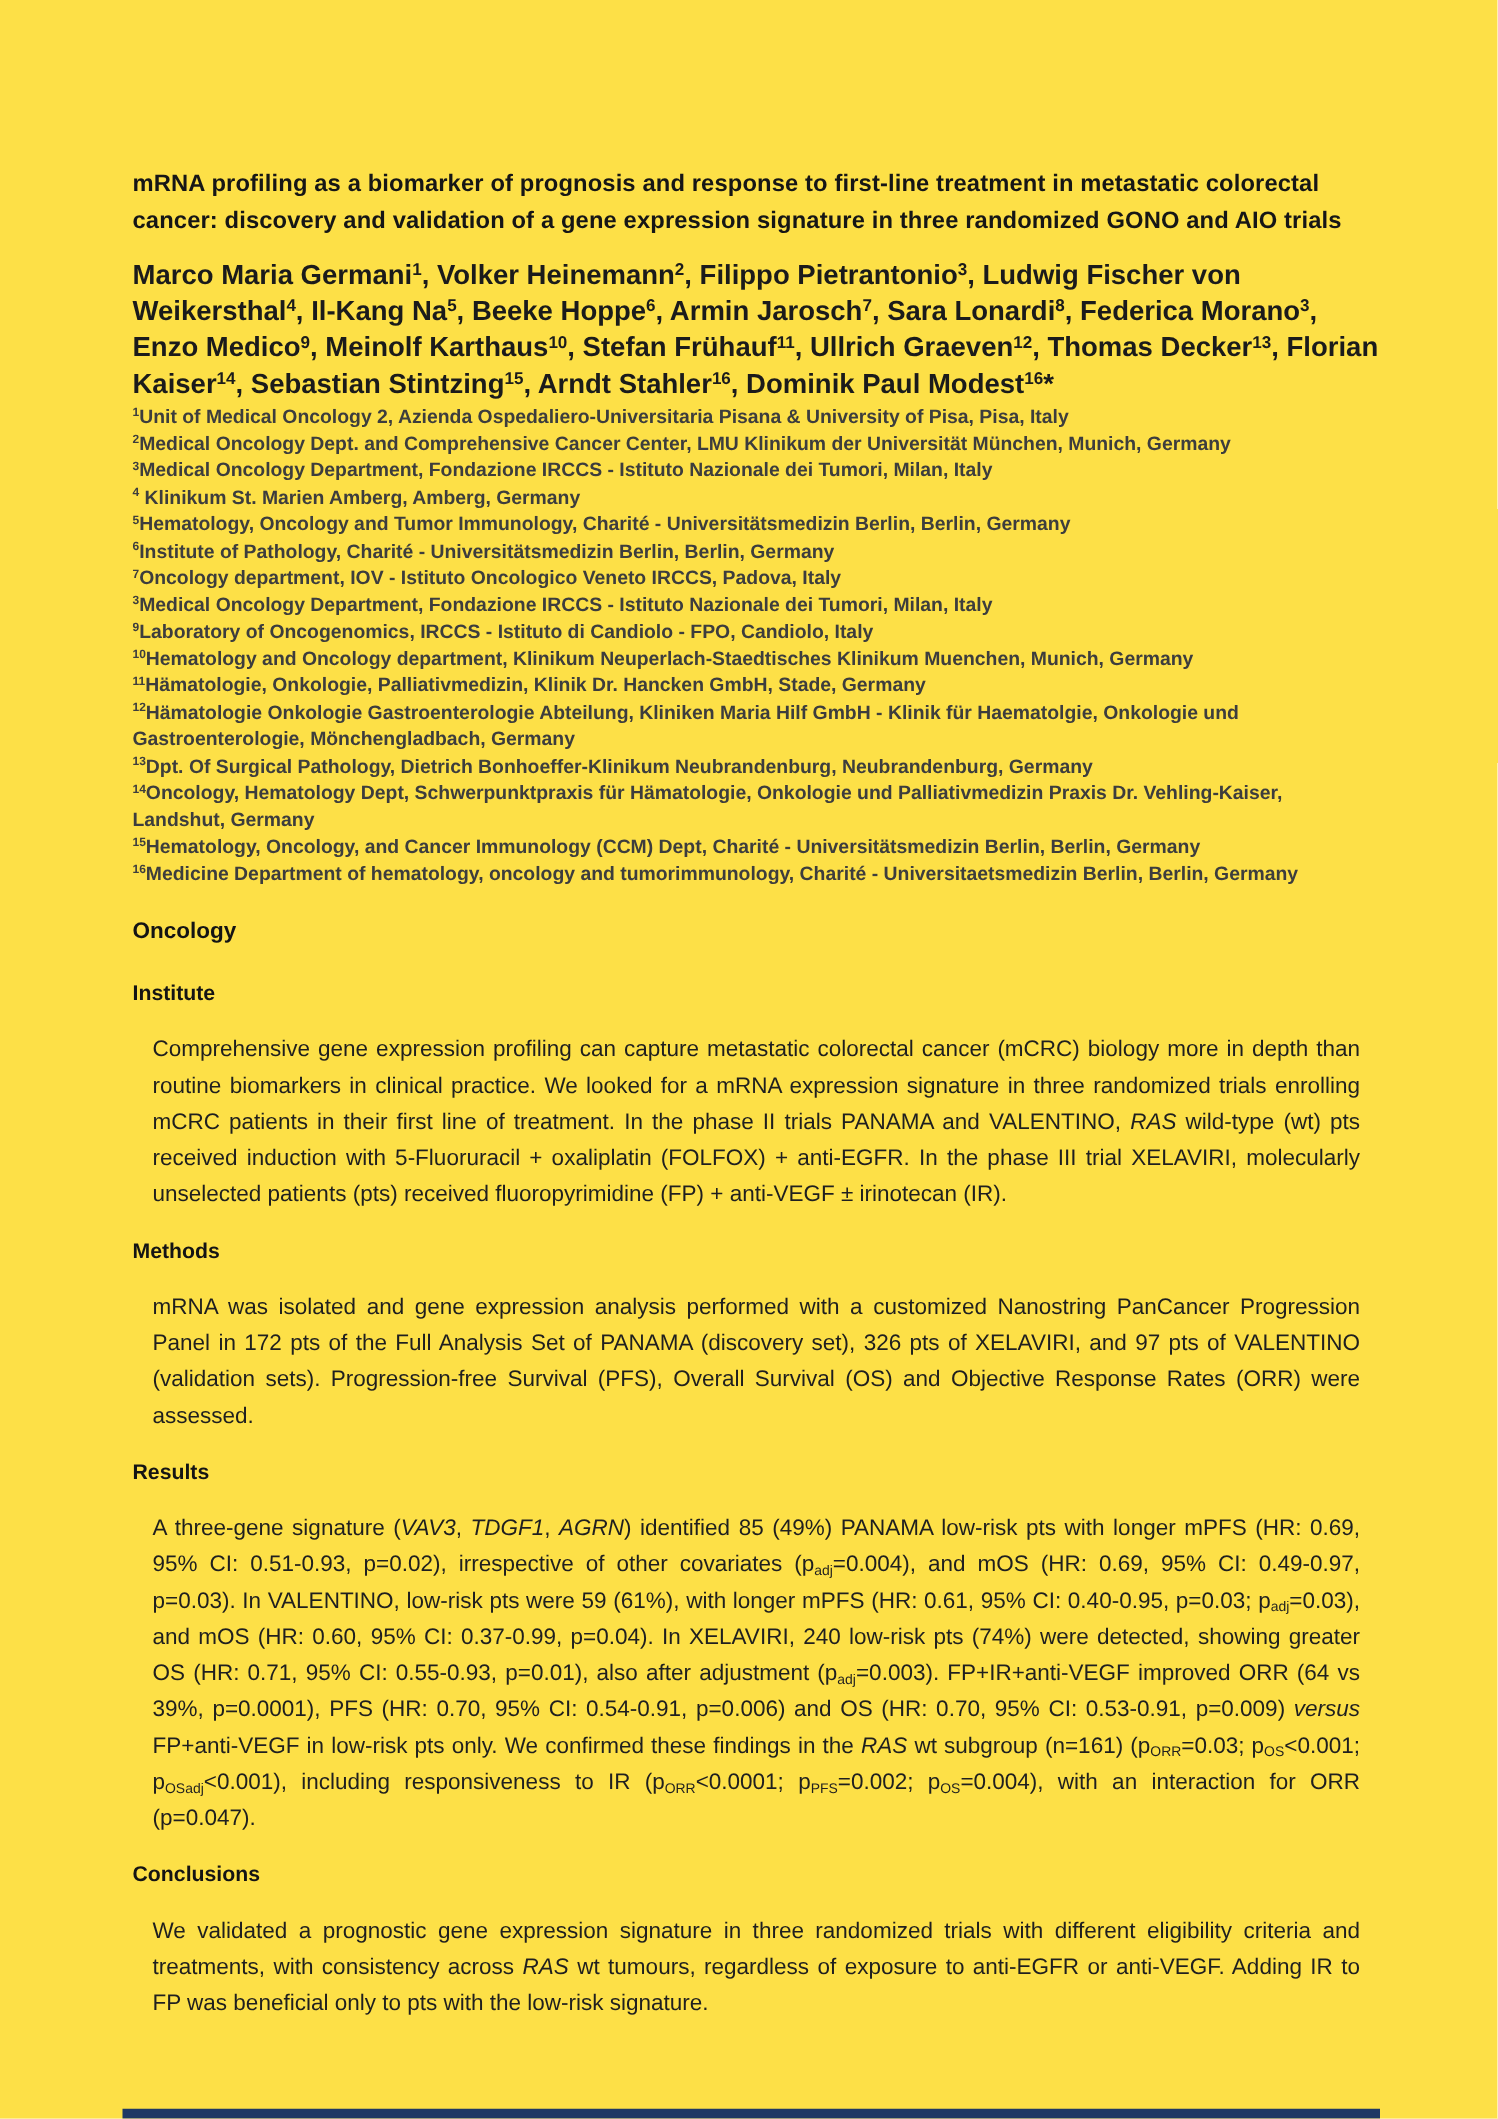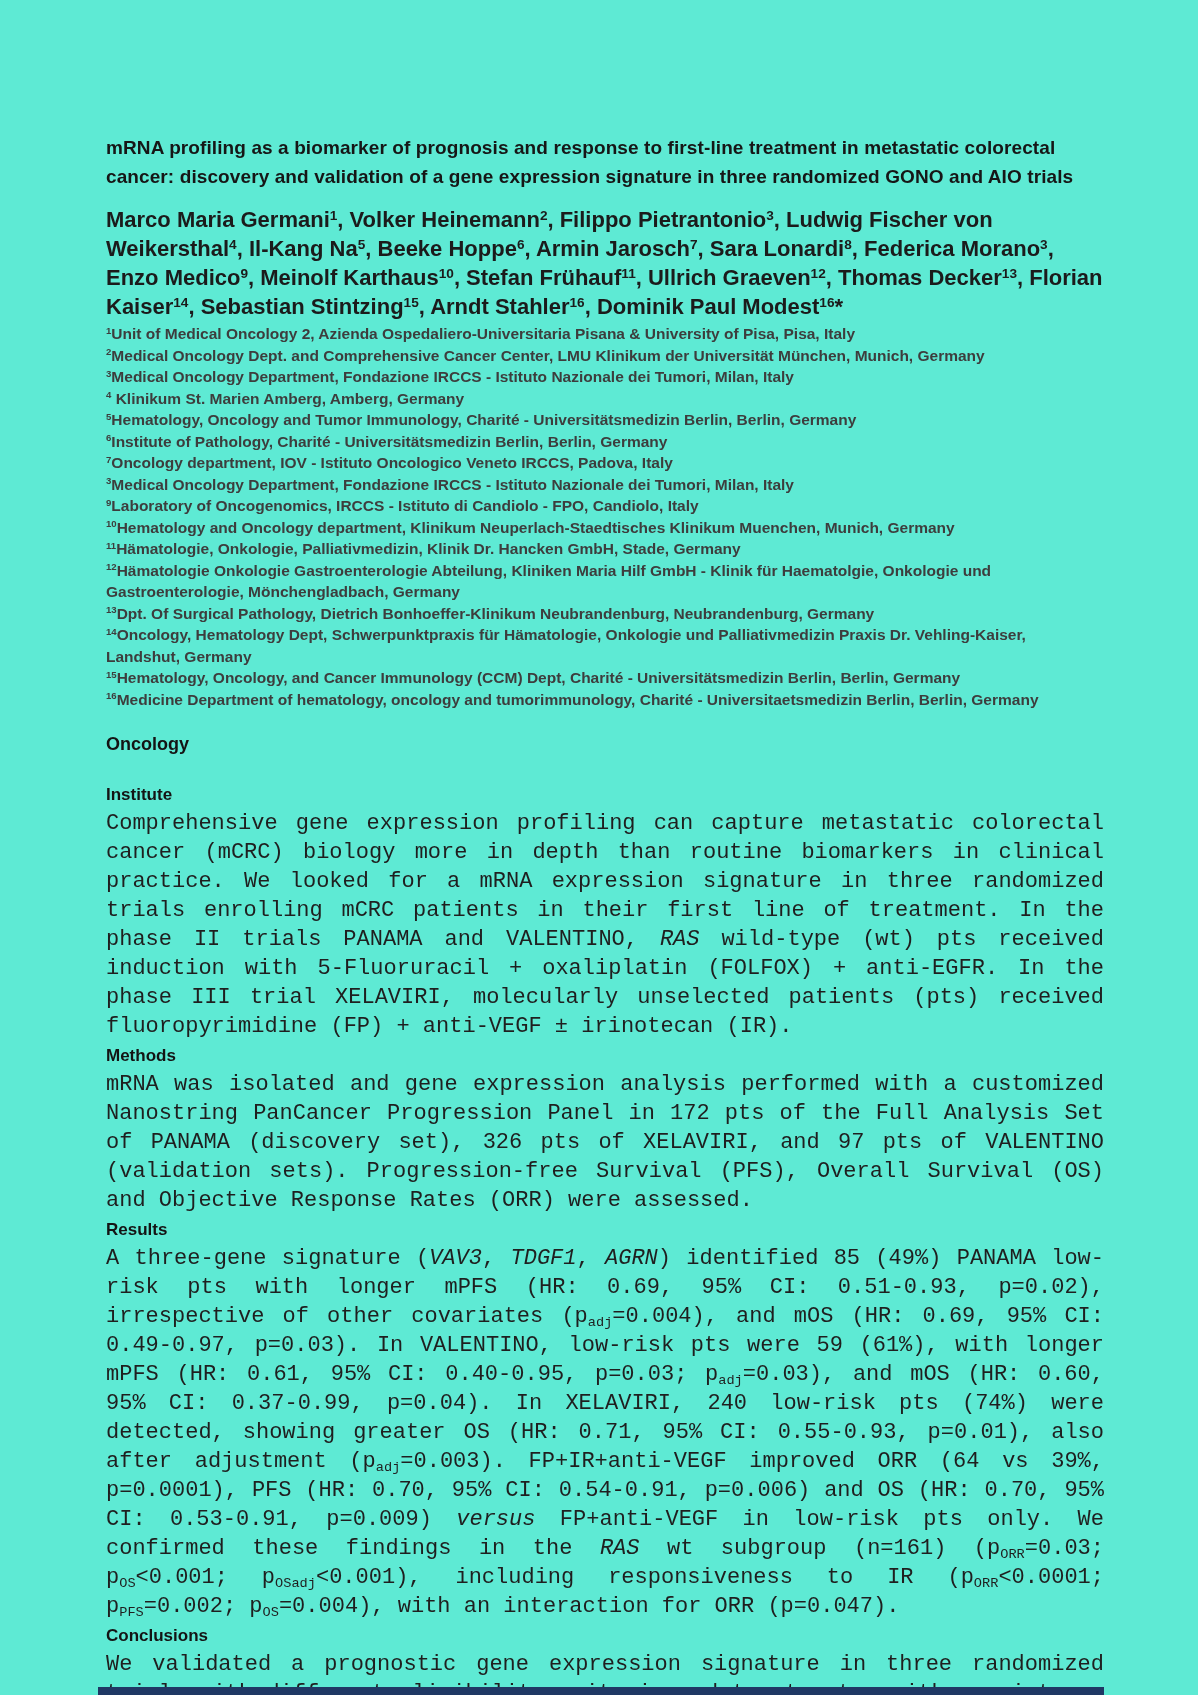--- a/index.html
+++ b/index.html
@@ -1,20 +1,20 @@
 <!DOCTYPE html>
 <html><head>
 <meta charset="utf-8">
 <style>
   html, body { margin: 0; padding: 0; background: #ffffff; }
   .page {
     position: relative;
     width: 1198px;
     height: 1695px;
-    background: #5eead4;
+    background: #fde047;
     font-family: "Liberation Sans", sans-serif;
     overflow: hidden;
   }
   .content {
     position: absolute;
     left: 106px;
     top: 0;
     width: 998px;
   }
   .title {
@@ -61,26 +61,25 @@
     line-height: 24px;
   }
   .sec-heading {
     margin: 0;
     font-size: 17px;
     font-weight: bold;
     line-height: 29px;
     color: #141414;
   }
   .sec-text {
-    margin: 0;
-    font-size: 22px;
+    margin: 16px;
+    font-size: 18px;
     line-height: 29px;
     color: #1f1f1f;
     text-align: justify;
-    font-family: Liberation Mono, monospace;
   }
   .it { font-style: italic; }
   .footer-bar {
     position: absolute;
     bottom: 0;
     left: 98px;
     width: 1006px;
     height: 8px;
     background: #1f3864;
   }

